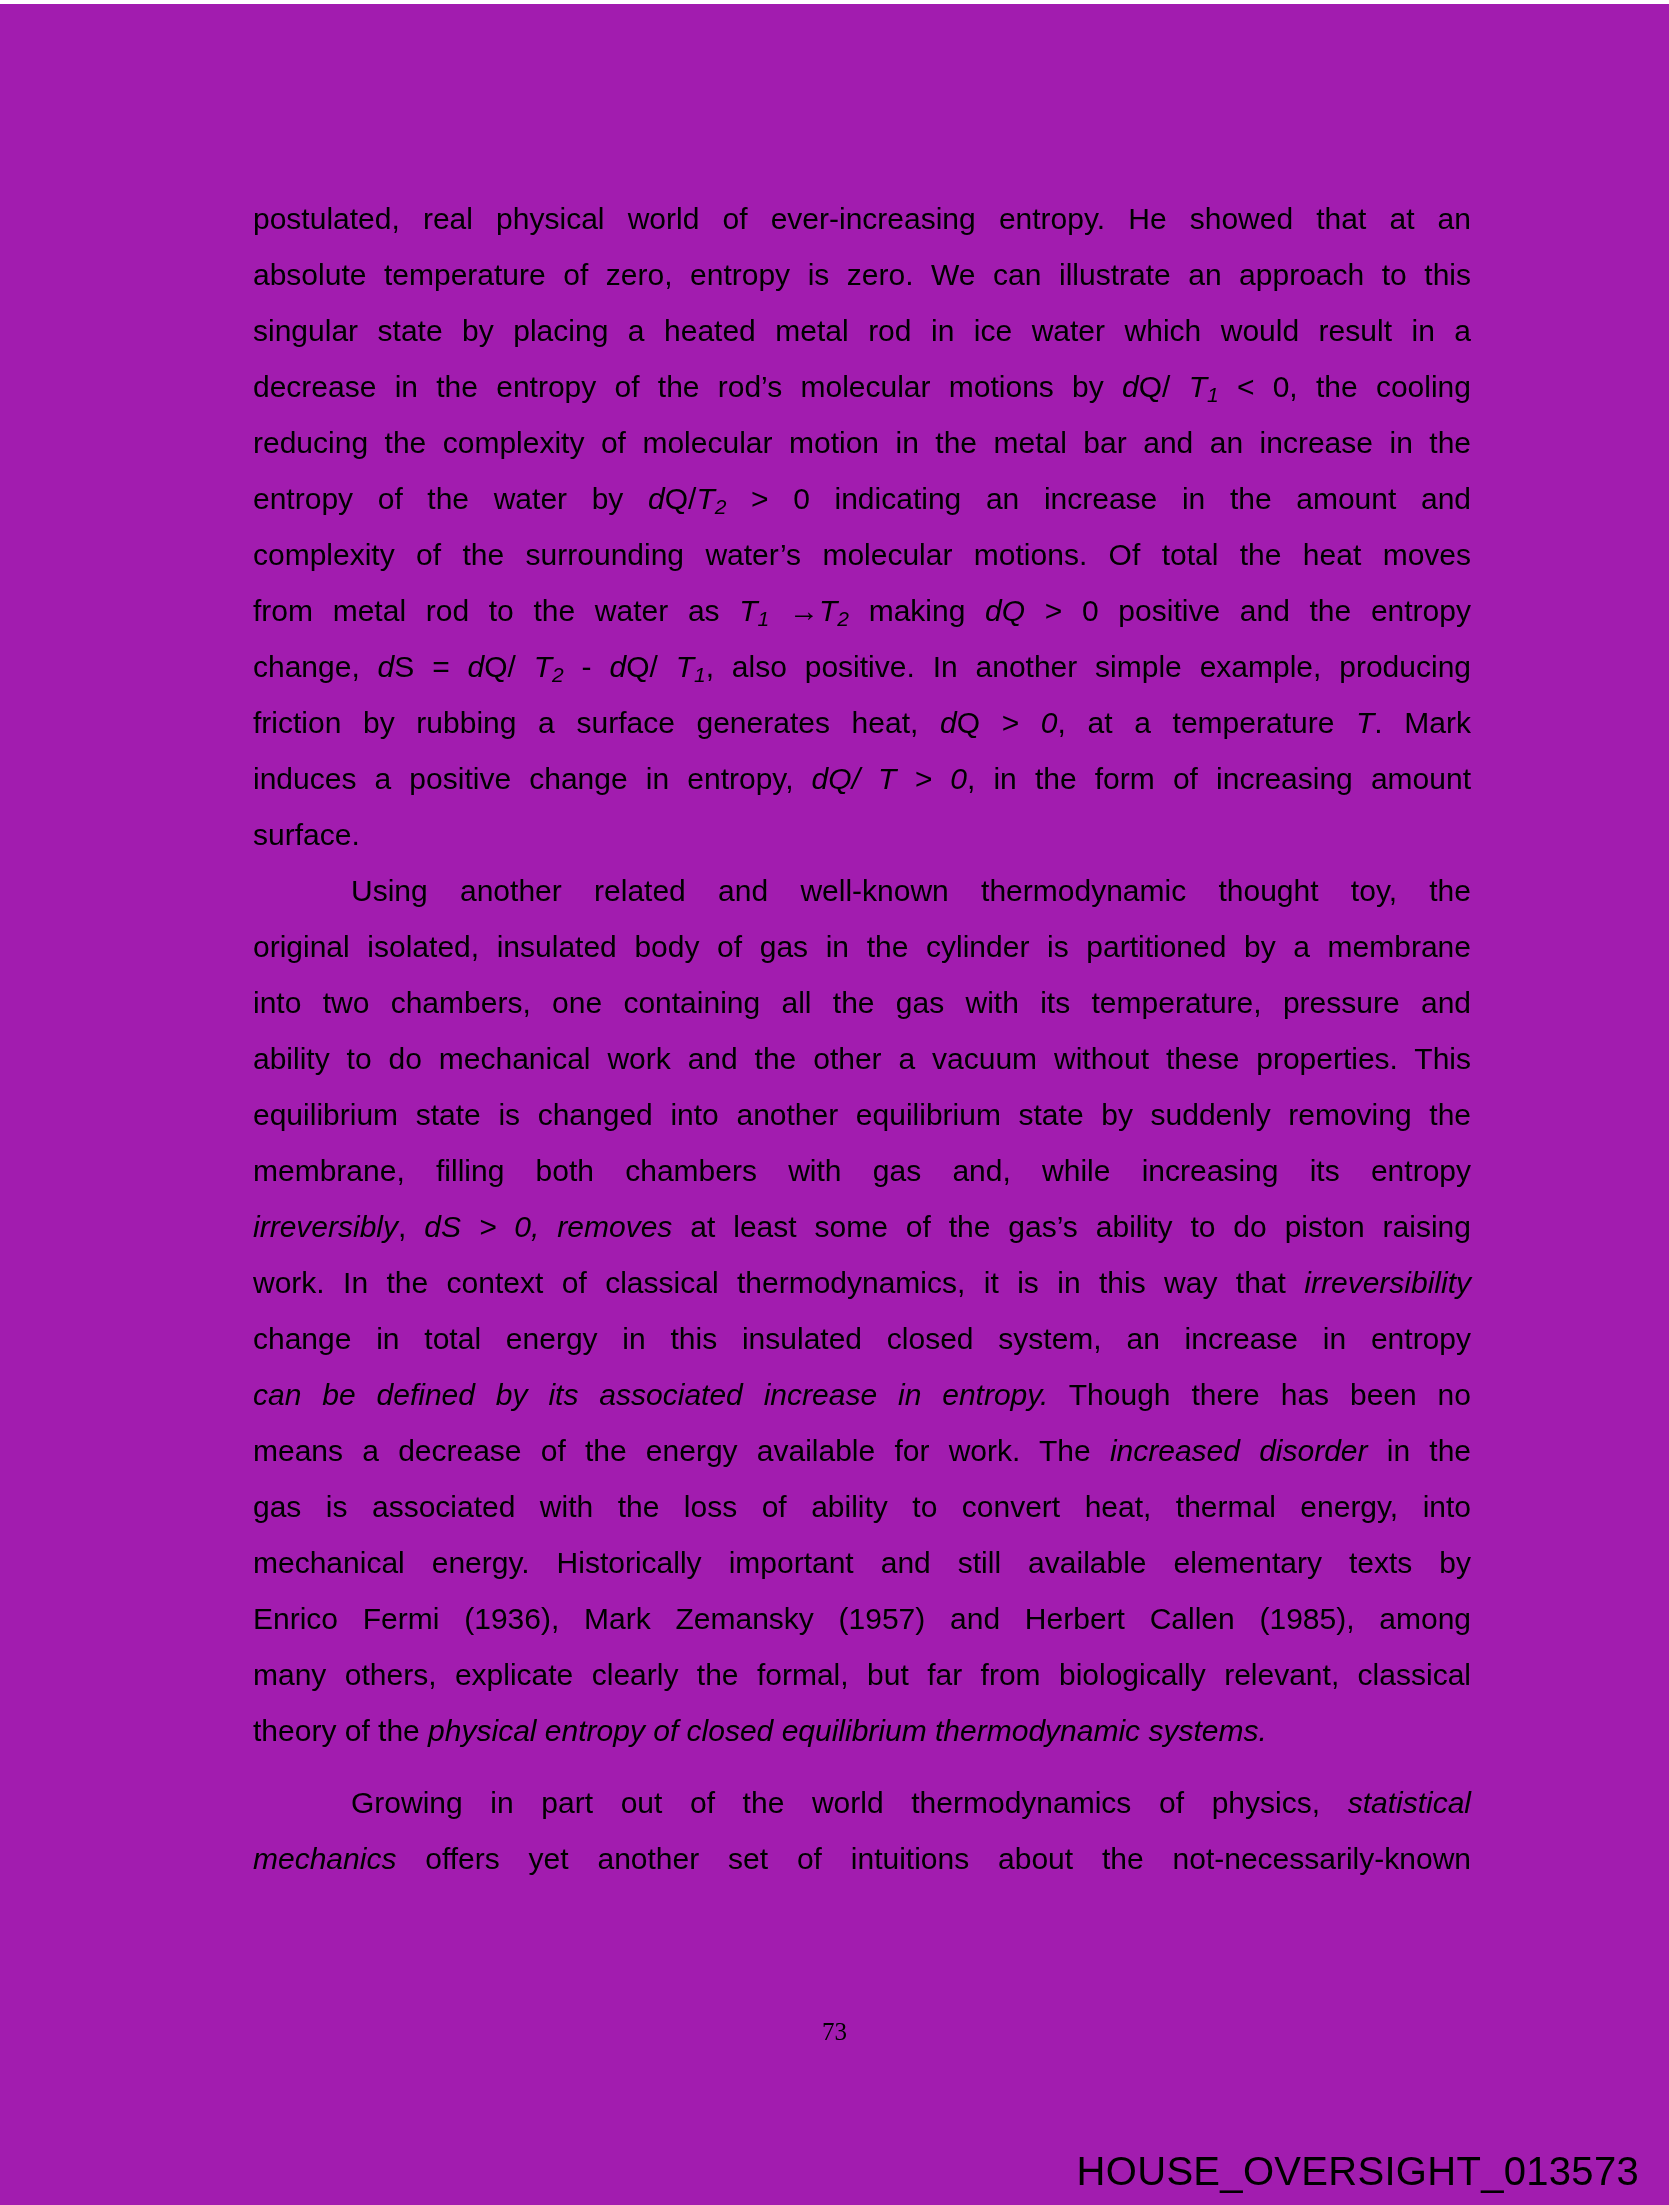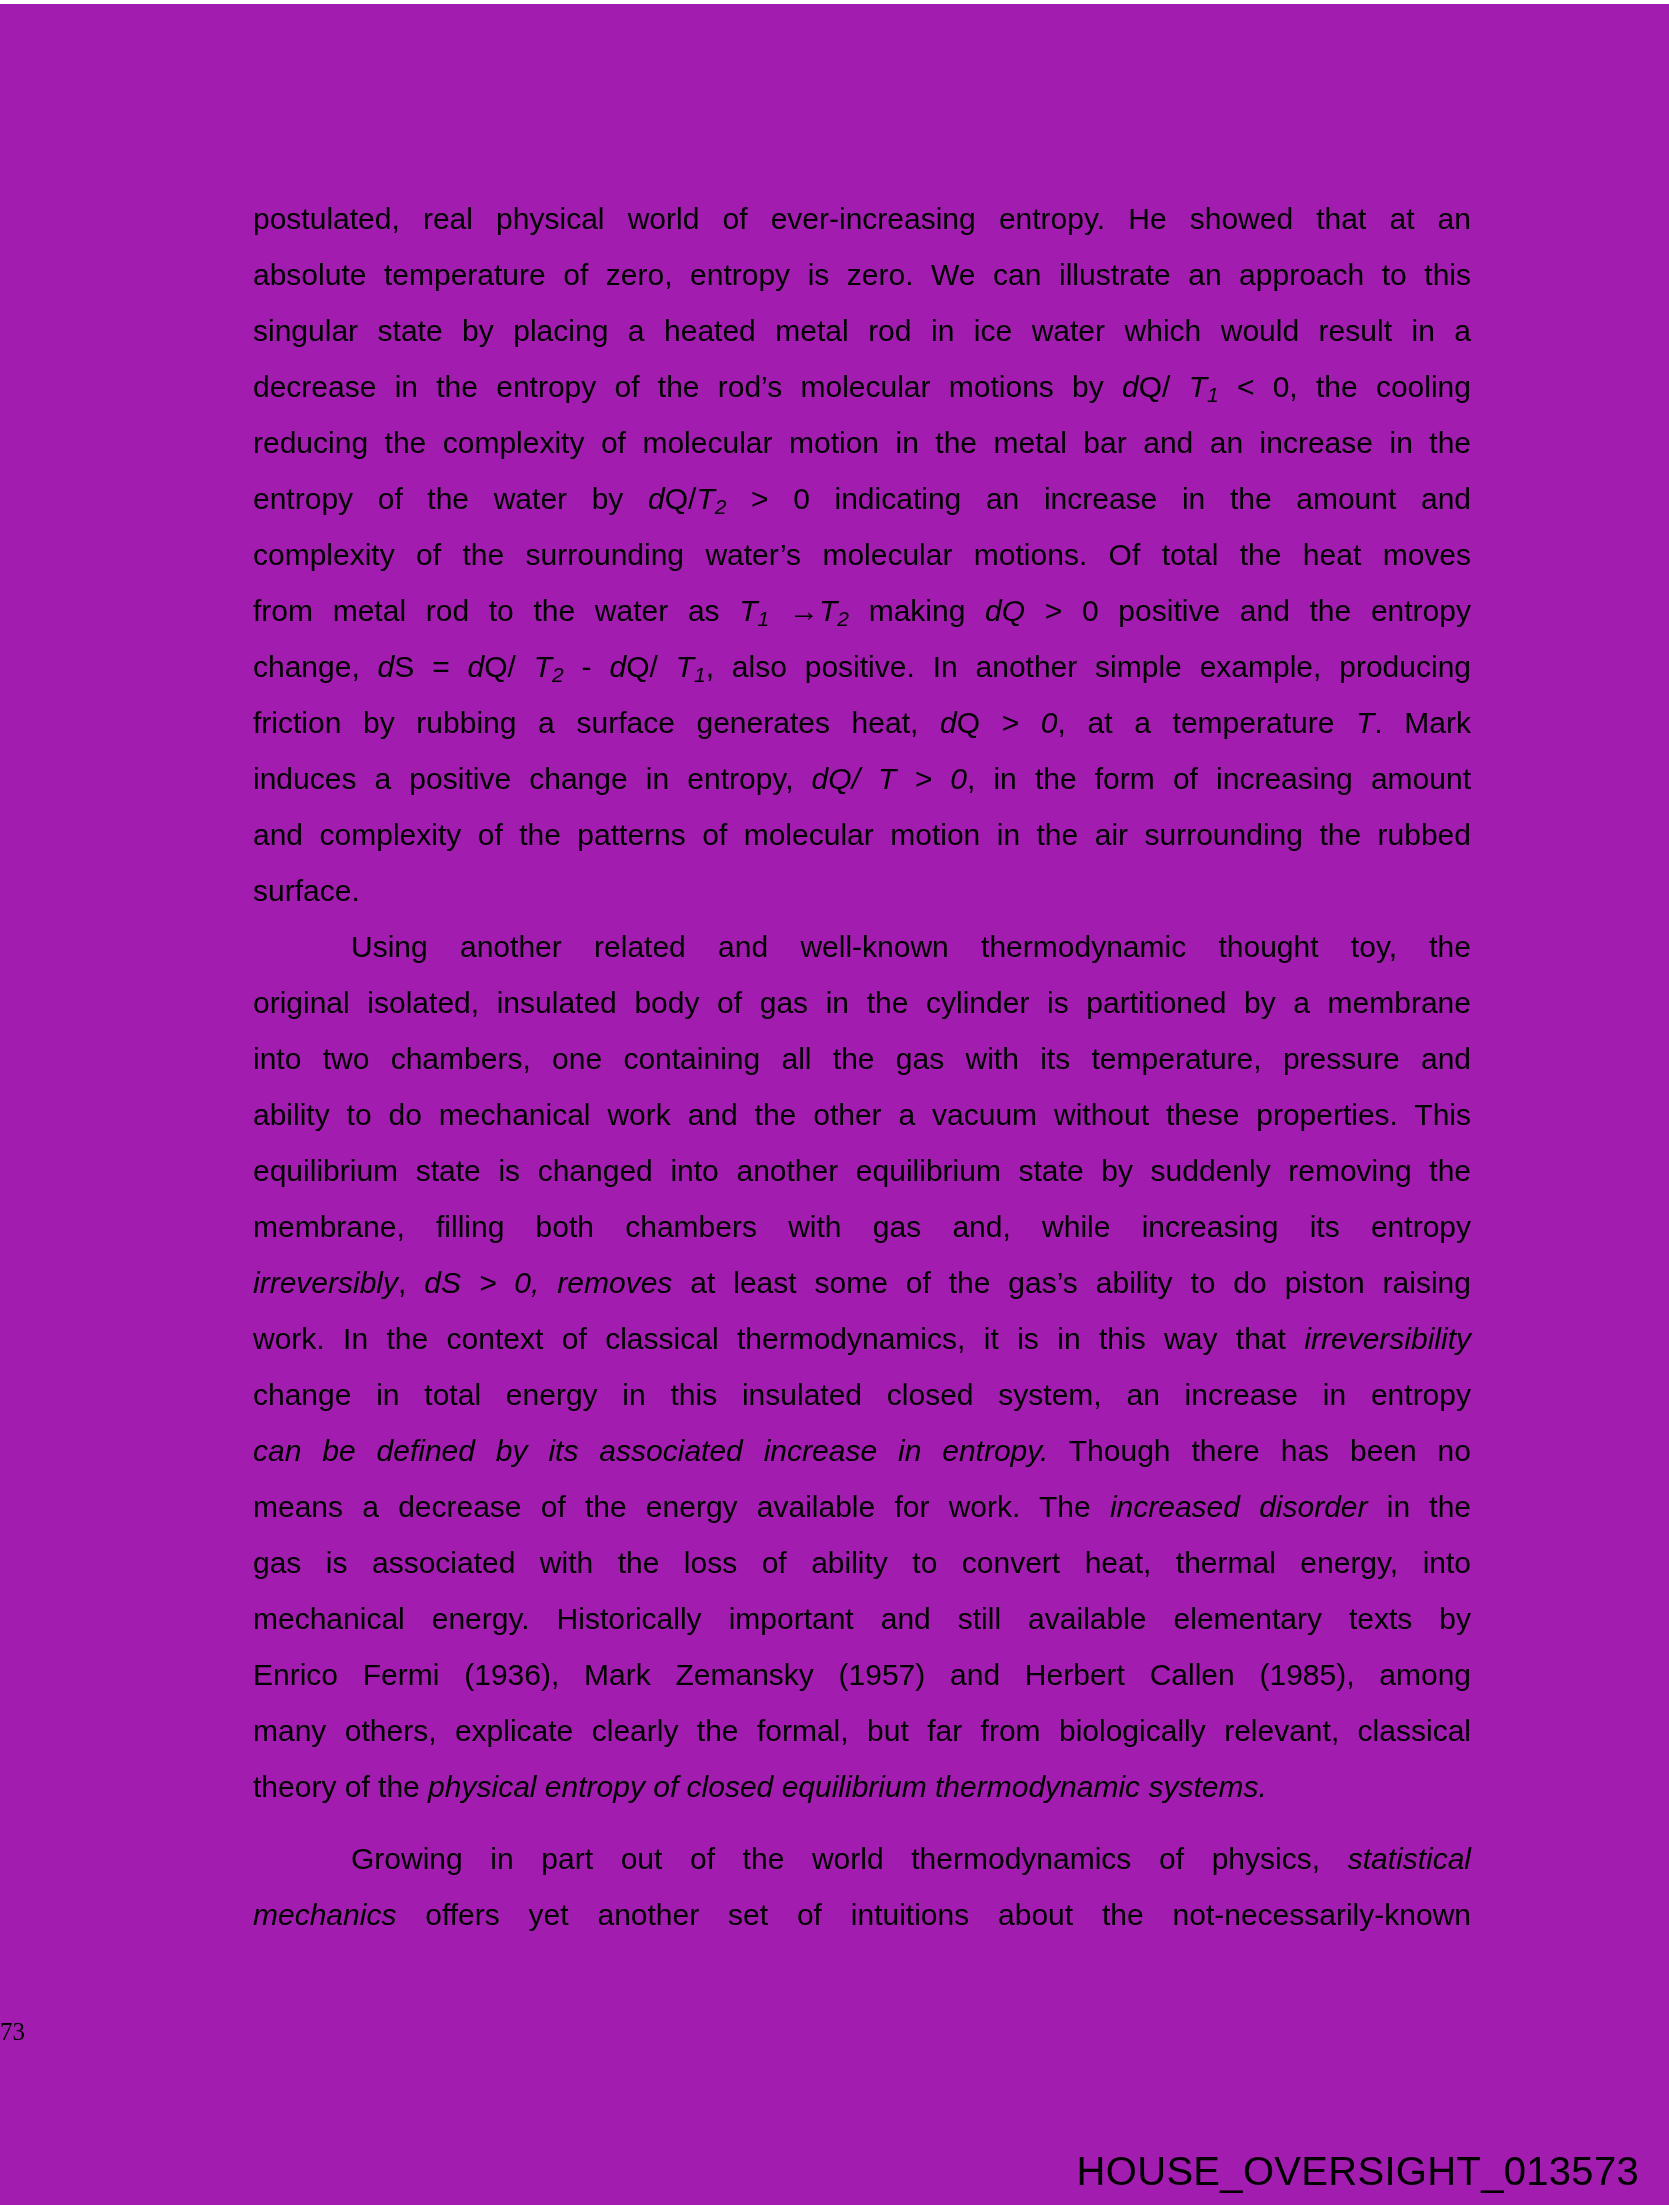--- a/index.html
+++ b/index.html
@@ -51,21 +51,21 @@
     font-style: italic;
     font-size: 0.7em;
     vertical-align: -0.25em;
     line-height: 0;
   }
   .page-number {
     position: absolute;
     top: 2011px;
     left: 0;
     width: 1669px;
-    text-align: left;
+    text-align: center;
     font-family: "Liberation Serif", "DejaVu Serif", serif;
     font-size: 25px;
     line-height: 33px;
   }
   .bates {
     position: absolute;
     top: 2148px;
     right: 30px;
     font-family: "Liberation Sans", "DejaVu Sans", sans-serif;
     font-size: 40px;
@@ -83,21 +83,20 @@
         <div class="line"><span class="seg">absolute temperature of zero, entropy is zero. We can illustrate an approach to this</span></div>
         <div class="line"><span class="seg">singular state by placing a heated metal rod in ice water which would result in a</span></div>
         <div class="line"><span class="seg">decrease in the entropy of the rod’s molecular motions by </span><span class="seg-i">d</span><span class="seg">Q/ </span><span class="seg-i">T</span><span class="seg-sub">1</span><span class="seg"> &lt; 0, the cooling</span></div>
         <div class="line"><span class="seg">reducing the complexity of molecular motion in the metal bar and an increase in the</span></div>
         <div class="line"><span class="seg">entropy of the water by </span><span class="seg-i">d</span><span class="seg">Q/</span><span class="seg-i">T</span><span class="seg-sub">2</span><span class="seg"> &gt; 0 indicating an increase in the amount and</span></div>
         <div class="line"><span class="seg">complexity of the surrounding water’s molecular motions. Of total the heat moves</span></div>
         <div class="line"><span class="seg">from metal rod to the water as </span><span class="seg-i">T</span><span class="seg-sub">1</span><span class="seg"> →</span><span class="seg-i">T</span><span class="seg-sub">2</span><span class="seg"> making </span><span class="seg-i">dQ</span><span class="seg"> &gt; 0 positive and the entropy</span></div>
         <div class="line"><span class="seg">change, </span><span class="seg-i">d</span><span class="seg">S = </span><span class="seg-i">d</span><span class="seg">Q/ </span><span class="seg-i">T</span><span class="seg-sub">2</span><span class="seg"> - </span><span class="seg-i">d</span><span class="seg">Q/ </span><span class="seg-i">T</span><span class="seg-sub">1</span><span class="seg">, also positive. In another simple example, producing</span></div>
         <div class="line"><span class="seg">friction by rubbing a surface generates heat, </span><span class="seg-i">d</span><span class="seg">Q &gt; </span><span class="seg-i">0</span><span class="seg">, at a temperature </span><span class="seg-i">T</span><span class="seg">. Mark</span></div>
         <div class="line"><span class="seg">induces a positive change in entropy, </span><span class="seg-i">dQ/ T &gt; 0</span><span class="seg">, in the form of increasing amount</span></div>
-        <div class="line"><span class="seg">and complexity of the patterns of molecular motion in the air surrounding the rubbed</span></div>
         <div class="line last"><span class="seg">surface.</span></div>
       </div>
       <div class="paragraph">
         <div class="line indent"><span class="seg">Using another related and well-known thermodynamic thought toy, the</span></div>
         <div class="line"><span class="seg">original isolated, insulated body of gas in the cylinder is partitioned by a membrane</span></div>
         <div class="line"><span class="seg">into two chambers, one containing all the gas with its temperature, pressure and</span></div>
         <div class="line"><span class="seg">ability to do mechanical work and the other a vacuum without these properties. This</span></div>
         <div class="line"><span class="seg">equilibrium state is changed into another equilibrium state by suddenly removing the</span></div>
         <div class="line"><span class="seg">membrane, filling both chambers with gas and, while increasing its entropy</span></div>
         <div class="line"><span class="seg-i">irreversibly</span><span class="seg">, </span><span class="seg-i">dS &gt; 0, removes</span><span class="seg"> at least some of the gas’s ability to do piston raising</span></div>

